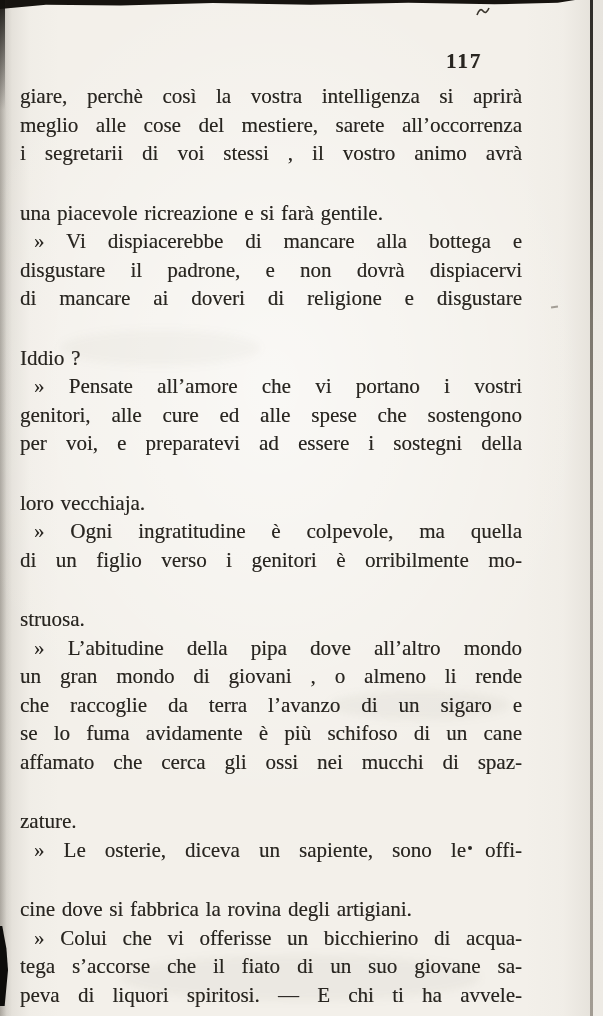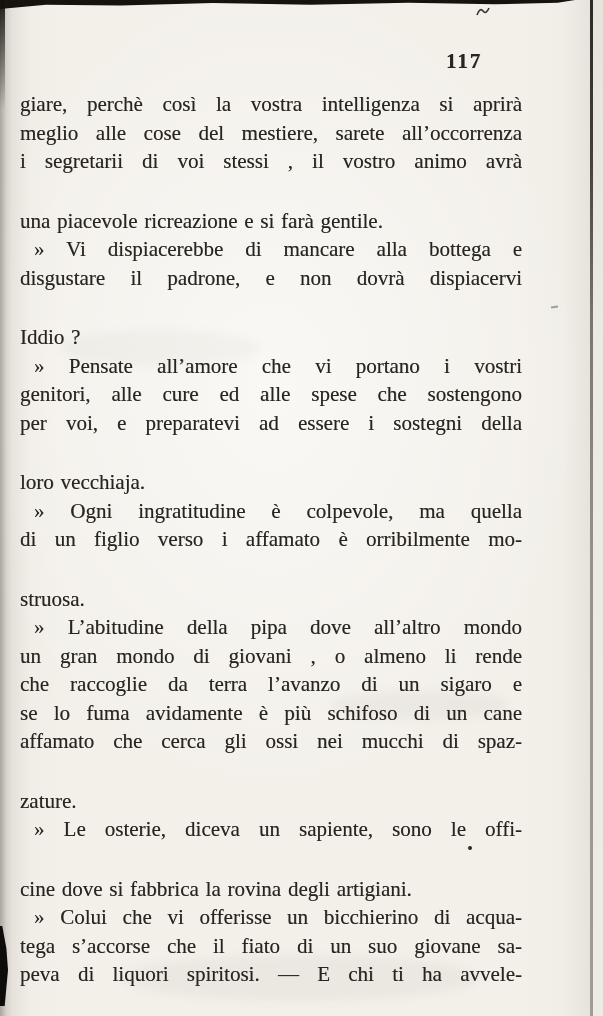--- a/index.html
+++ b/index.html
@@ -62,21 +62,21 @@
 
   
   .pageno {
     position: absolute; left: 446px; top: 49px; width: 52px;
     text-align: left;
     font-size: 21px; font-weight: bold; letter-spacing: 2px;
     color: #282520;
     text-shadow: 0.3px 0.3px 0 rgba(40,37,32,0.5);
   }
   .text-block {
-    position: absolute; left: 20px; top: 90px; width: 502px;
+    position: absolute; left: 20px; top: 82px; width: 502px;
     color: #282520;
     font-size: 21px; line-height: 28.5px;
     word-spacing: 1.5px;
     text-shadow: 0.3px 0.3px 0 rgba(40,37,32,0.45);
   }
   .line { text-align: justify; text-align-last: justify; white-space: nowrap; }
   .line.end { text-align-last: left; white-space: normal; margin-top: 31px; }
   .line.first { text-indent: 14px; }
 </style>
 </head>
@@ -105,29 +105,30 @@
 <div class="pageno">117</div>
 
 <div class="text-block">
   <div class="line">giare, perchè così la vostra intelligenza si aprirà</div>
   <div class="line">meglio alle cose del mestiere, sarete all’occorrenza</div>
   <div class="line">i segretarii di voi stessi , il vostro animo avrà</div>
   <div class="line end">una piacevole ricreazione e si farà gentile.</div>
 
   <div class="line first">» Vi dispiacerebbe di mancare alla bottega e</div>
   <div class="line">disgustare il padrone, e non dovrà dispiacervi</div>
+  <div class="line">di mancare ai doveri di religione e disgustare</div>
   <div class="line end">Iddio ?</div>
 
   <div class="line first">» Pensate all’amore che vi portano i vostri</div>
   <div class="line">genitori, alle cure ed alle spese che sostengono</div>
   <div class="line">per voi, e preparatevi ad essere i sostegni della</div>
   <div class="line end">loro vecchiaja.</div>
 
   <div class="line first">» Ogni ingratitudine è colpevole, ma quella</div>
-  <div class="line">di un figlio verso i affamato è orribilmente mo-</div>
+  <div class="line">di un figlio verso i genitori è orribilmente mo-</div>
   <div class="line end">struosa.</div>
 
   <div class="line first">» L’abitudine della pipa dove all’altro mondo</div>
   <div class="line">un gran mondo di giovani , o almeno li rende</div>
   <div class="line">che raccoglie da terra l’avanzo di un sigaro e</div>
   <div class="line">se lo fuma avidamente è più schifoso di un cane</div>
   <div class="line">affamato che cerca gli ossi nei mucchi di spaz-</div>
   <div class="line end">zature.</div>
 
   <div class="line first">» Le osterie, diceva un sapiente, sono le offi-</div>

